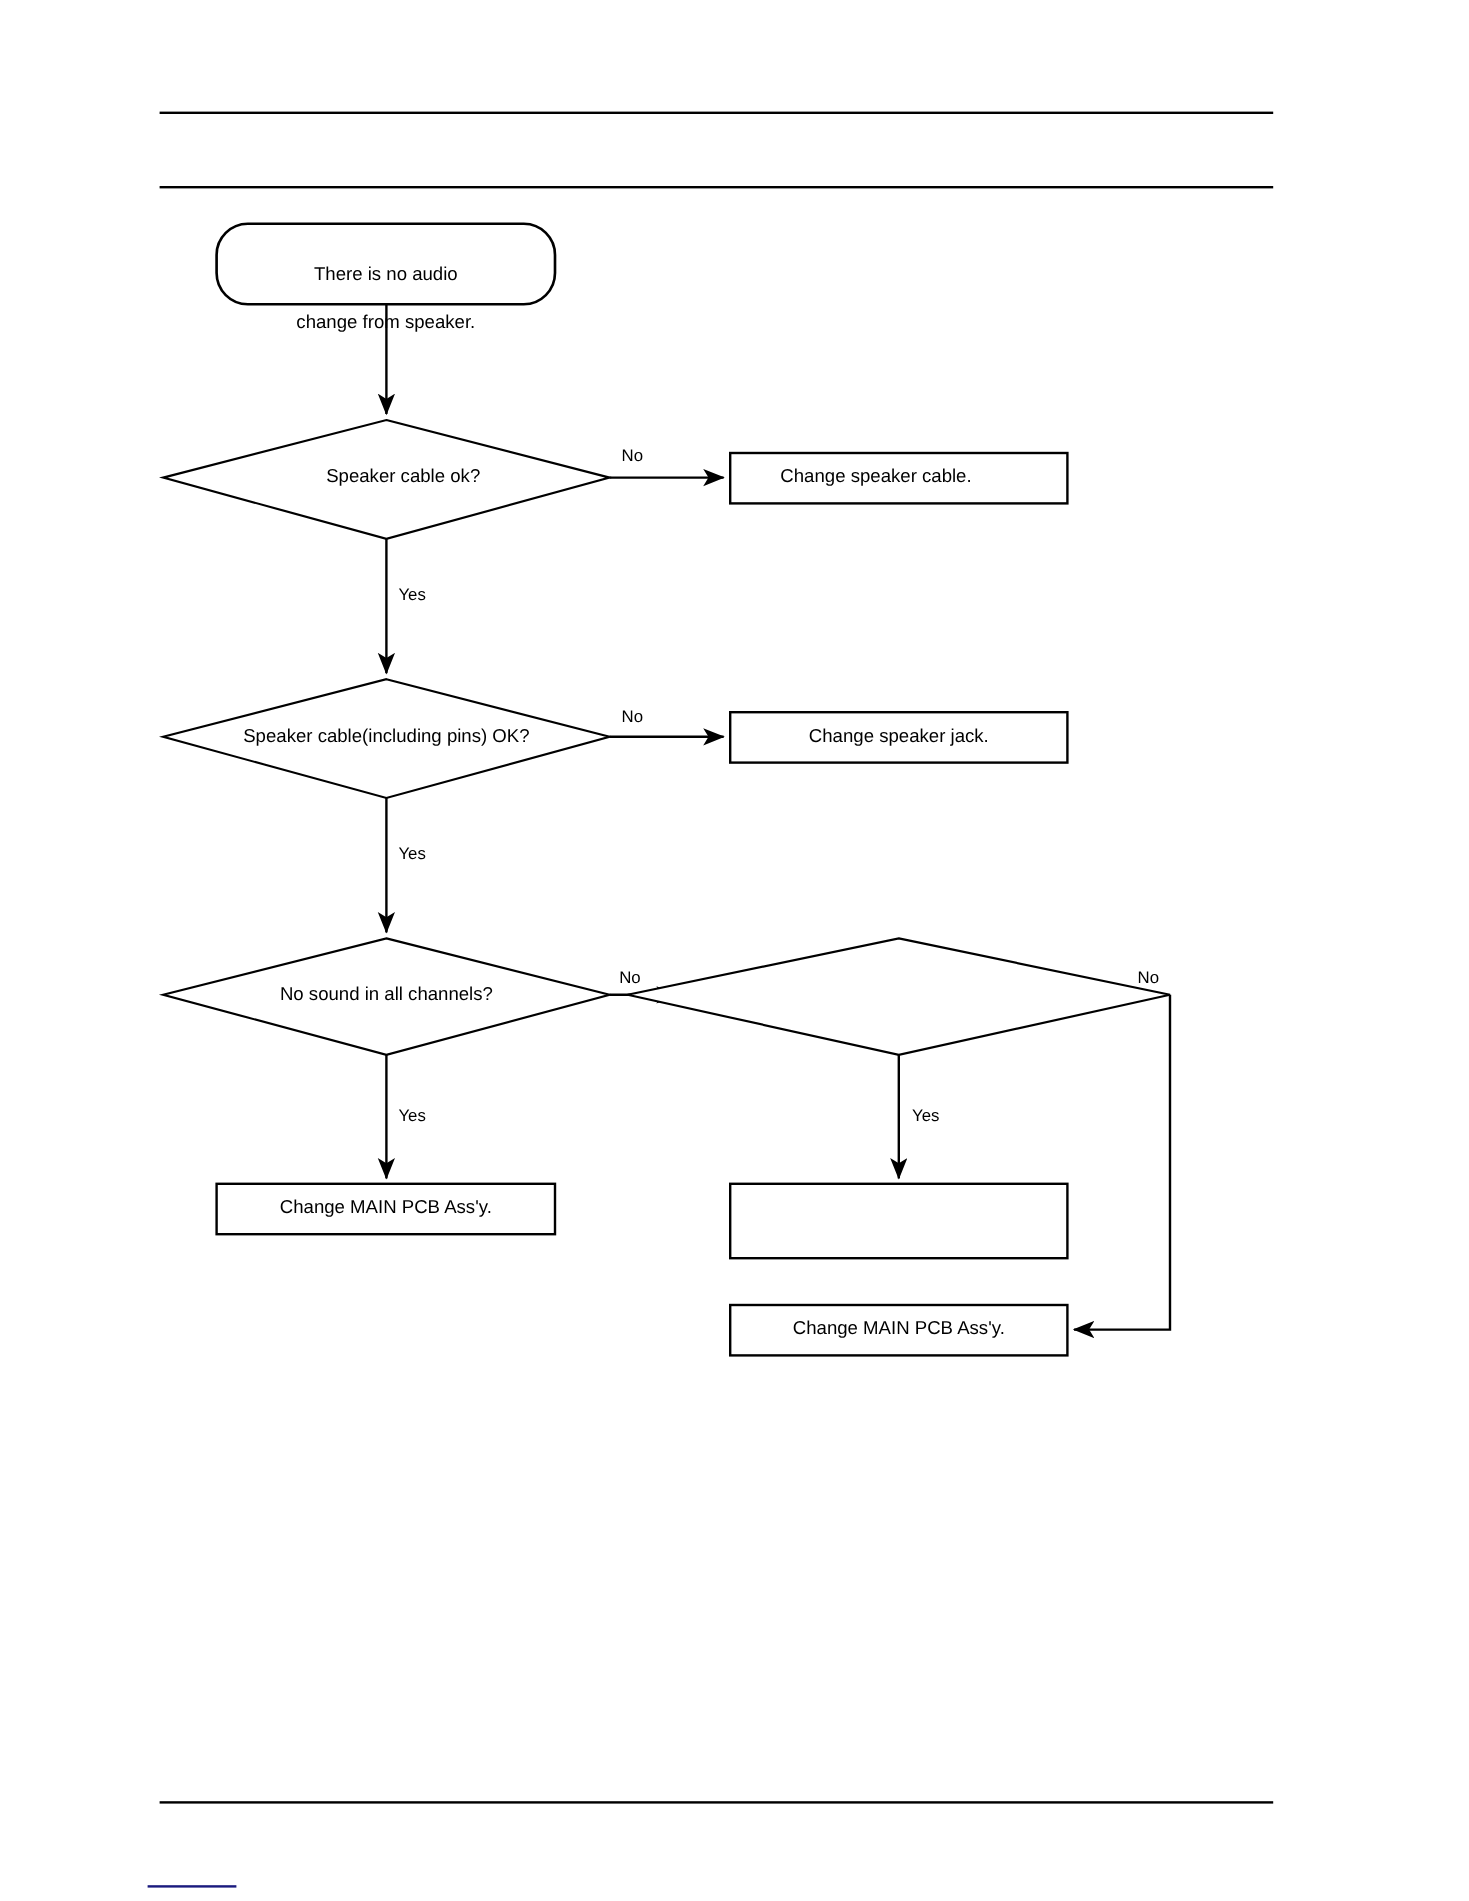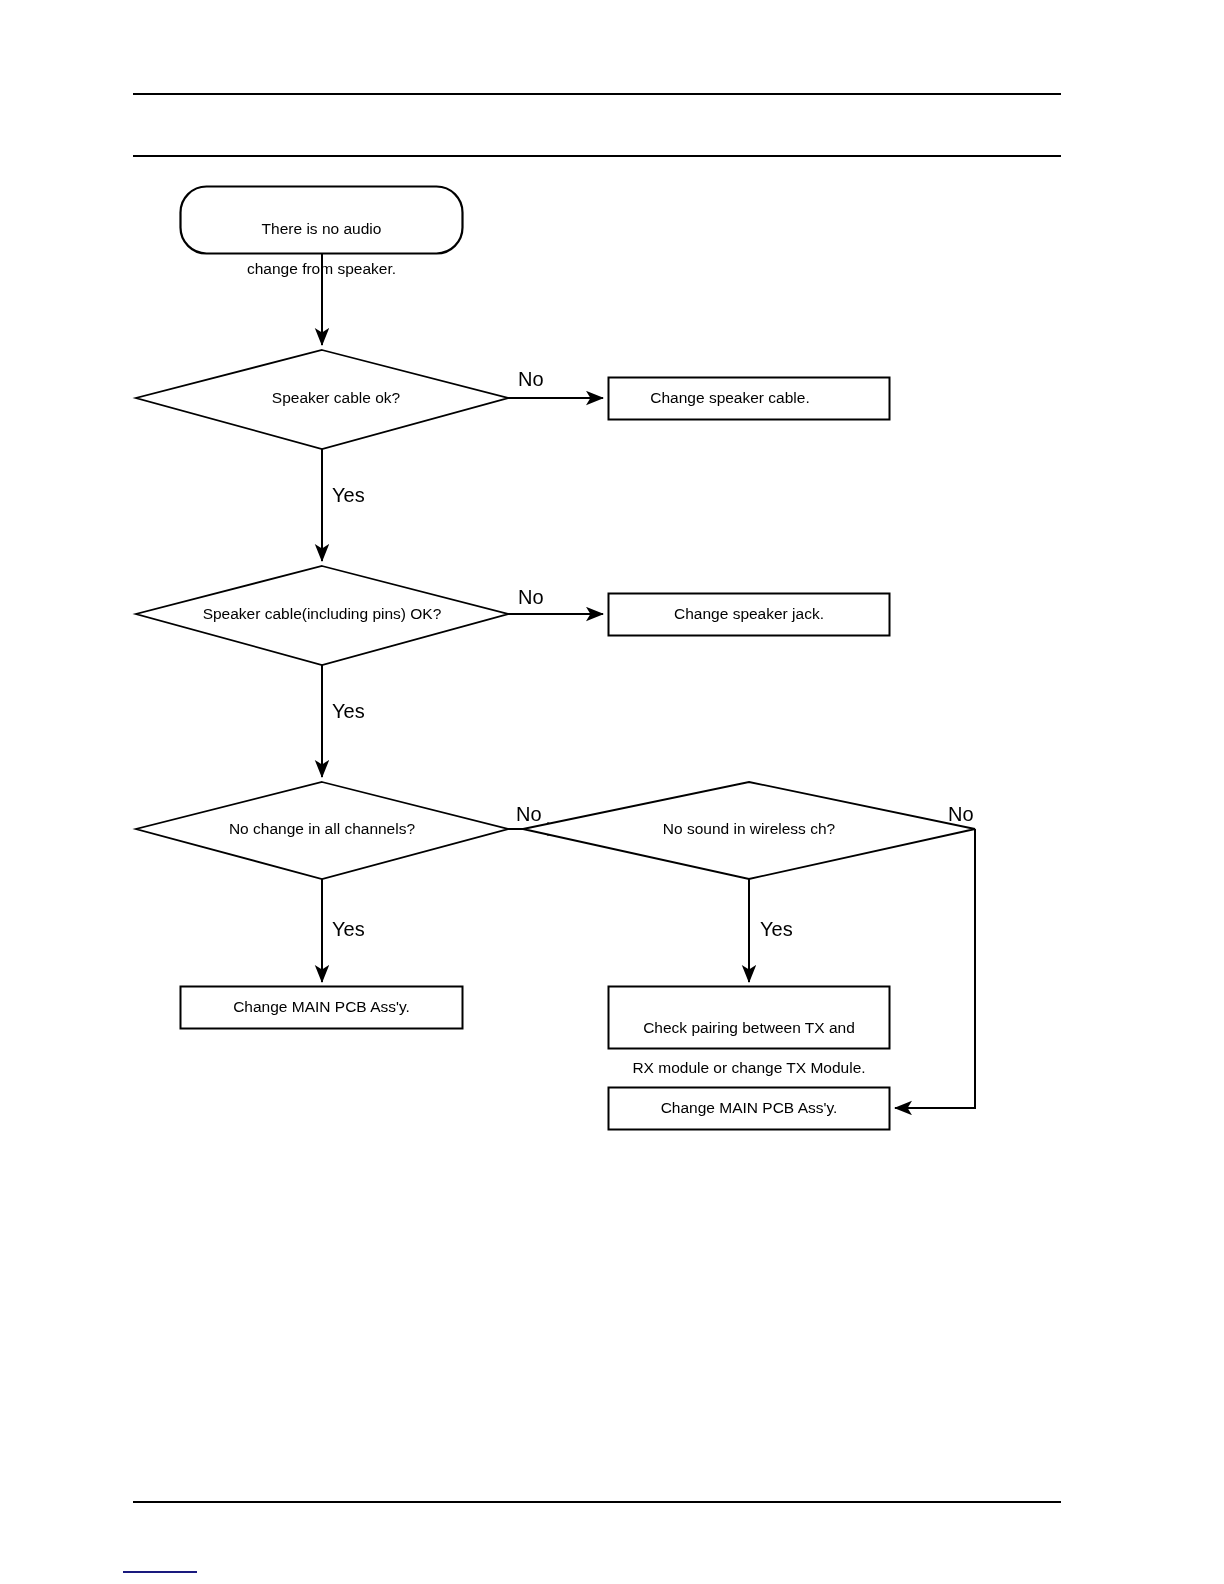--- a/index.html
+++ b/index.html
@@ -44,21 +44,21 @@
     position: absolute;
     text-align: center;
     font-size: 15.5px;
     line-height: 20px;
     color: #000000;
     white-space: pre-line;
     pointer-events: none;
   }
   .edge-label {
     position: absolute;
-    font-size: 20px;
+    font-size: 14px;
     line-height: 18px;
     color: #000000;
   }
 </style>
 </head>
 <body>
 
 <div id="page">
 
   <div class="rule" style="left:133px; top:93px; width:928px; height:2px;"></div>
@@ -118,30 +118,25 @@
   </div>
 
   <div class="node-text" style="left:150px; top:388px; width:372px;">Speaker cable ok?</div>
 
   <div class="node-text" style="left:608px; top:388px; width:244px;">Change speaker cable.</div>
 
   <div class="node-text" style="left:136px; top:604px; width:372px;">Speaker cable(including pins) OK?</div>
 
   <div class="node-text" style="left:608px; top:604px; width:282px;">Change speaker jack.</div>
 
-  <div class="node-text" style="left:136px; top:819px; width:372px;">No change in all channels?</div>
+  <div class="node-text" style="left:136px; top:819px; width:372px;">No sound in all channels?</div>
 
-  <div class="node-text" style="left:523px; top:819px; width:452px;">No sound in wireless ch?</div>
 
   <div class="node-text" style="left:180px; top:997px; width:283px;">Change MAIN PCB Ass'y.</div>
 
-  <div class="node-text" style="left:608px; top:998px; width:282px;">
-    <div>Check pairing between TX and</div>
-    <div>RX module or change TX Module.</div>
-  </div>
 
   <div class="node-text" style="left:608px; top:1098px; width:282px;">Change MAIN PCB Ass'y.</div>
 
   <div class="edge-label" style="left:518px; top:370px;">No</div>
   <div class="edge-label" style="left:332px; top:486px;">Yes</div>
 
   <div class="edge-label" style="left:518px; top:588px;">No</div>
   <div class="edge-label" style="left:332px; top:702px;">Yes</div>
 
   <div class="edge-label" style="left:516px; top:805px;">No</div>

